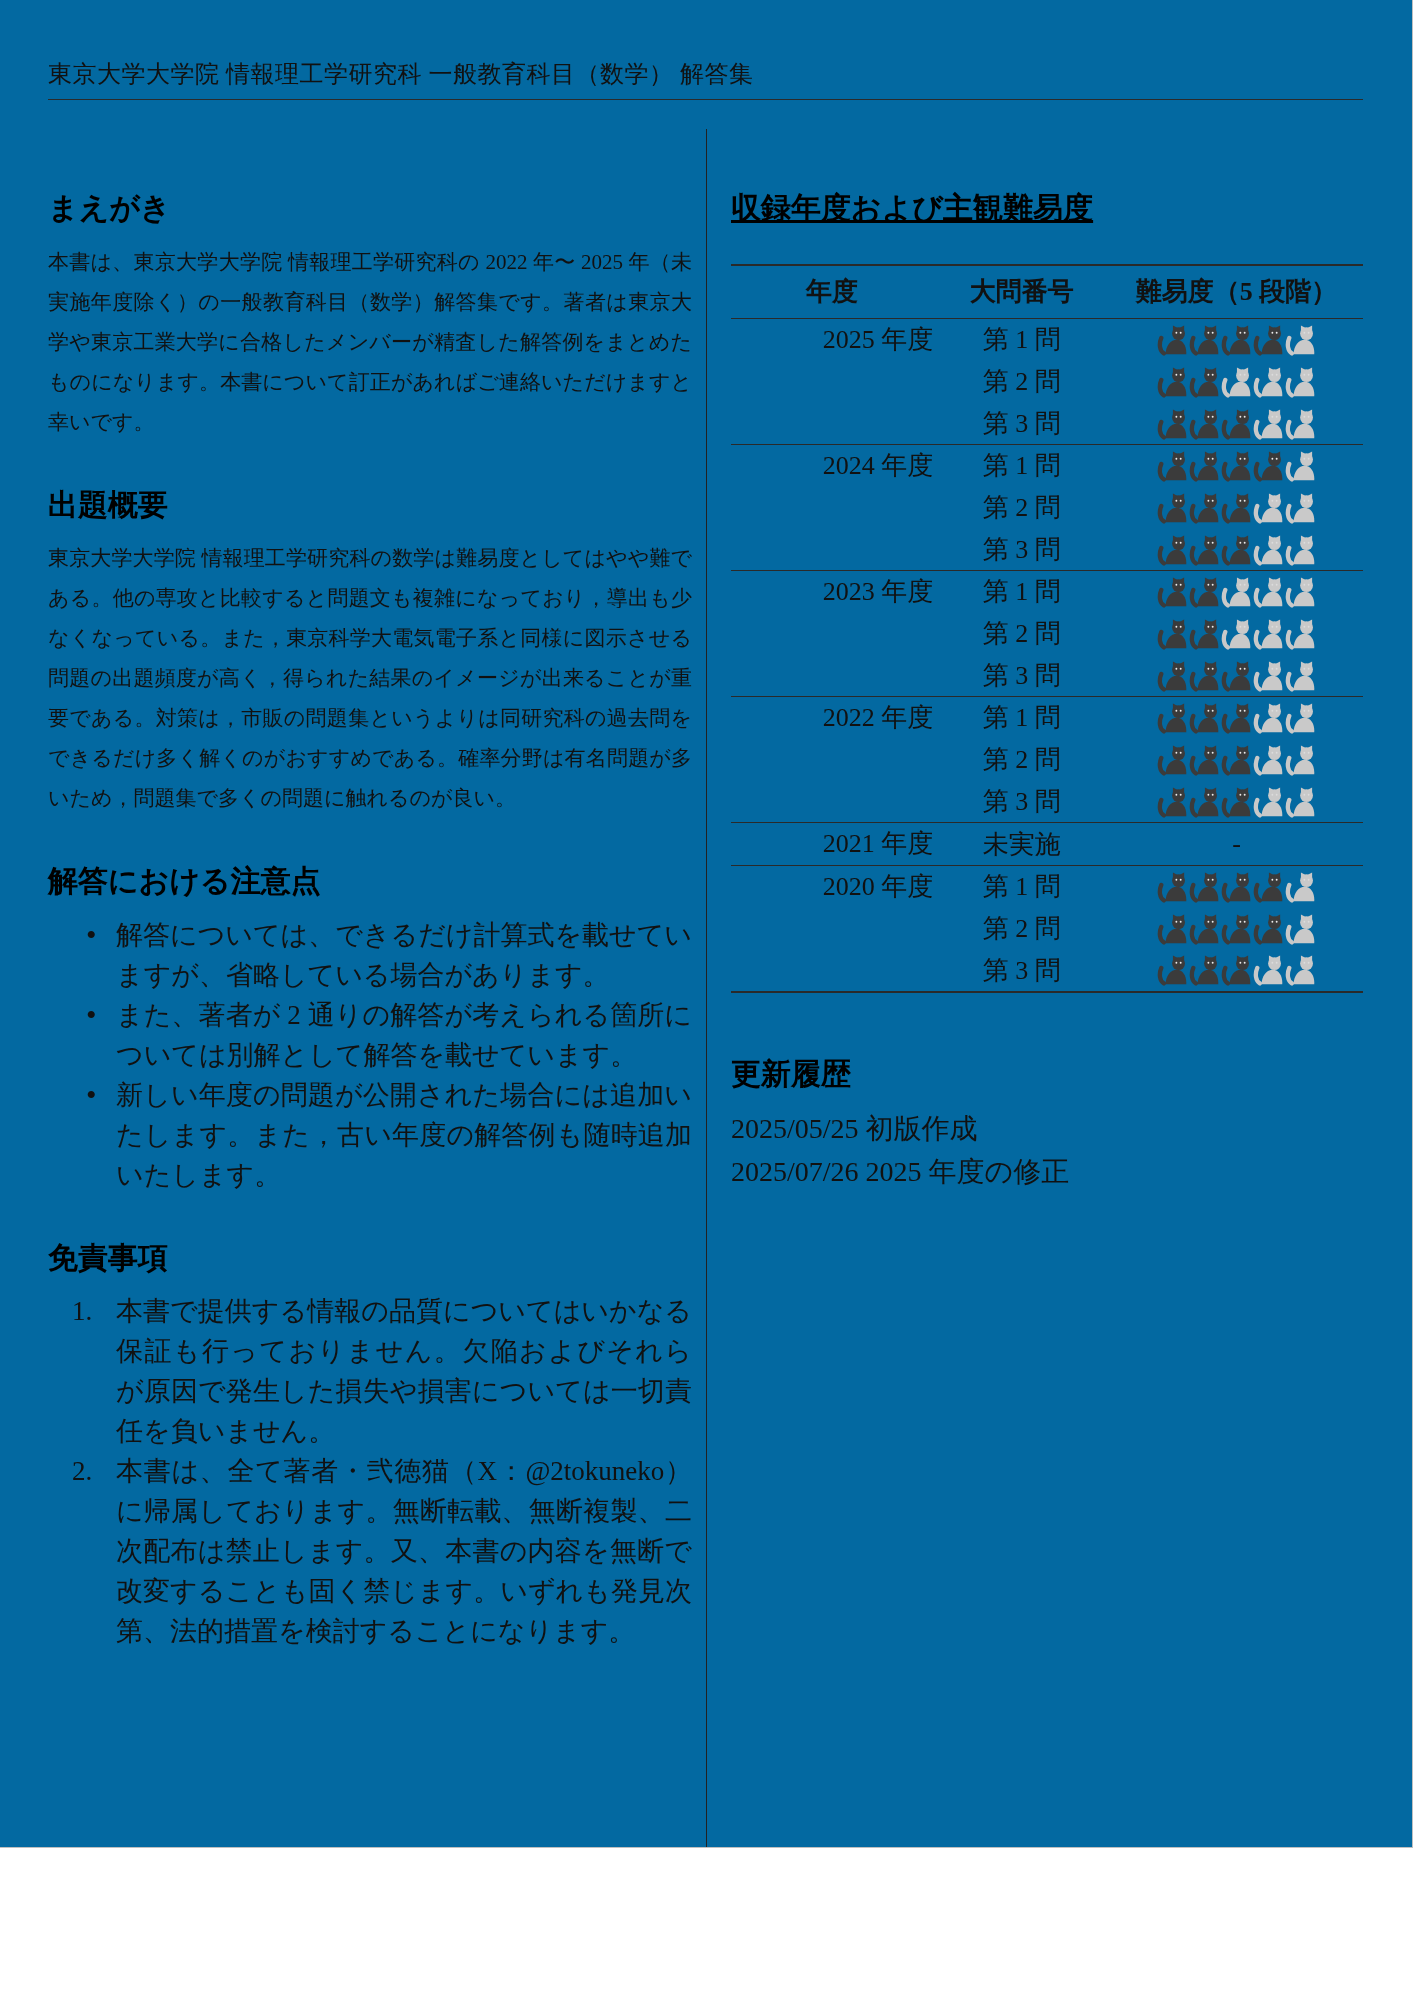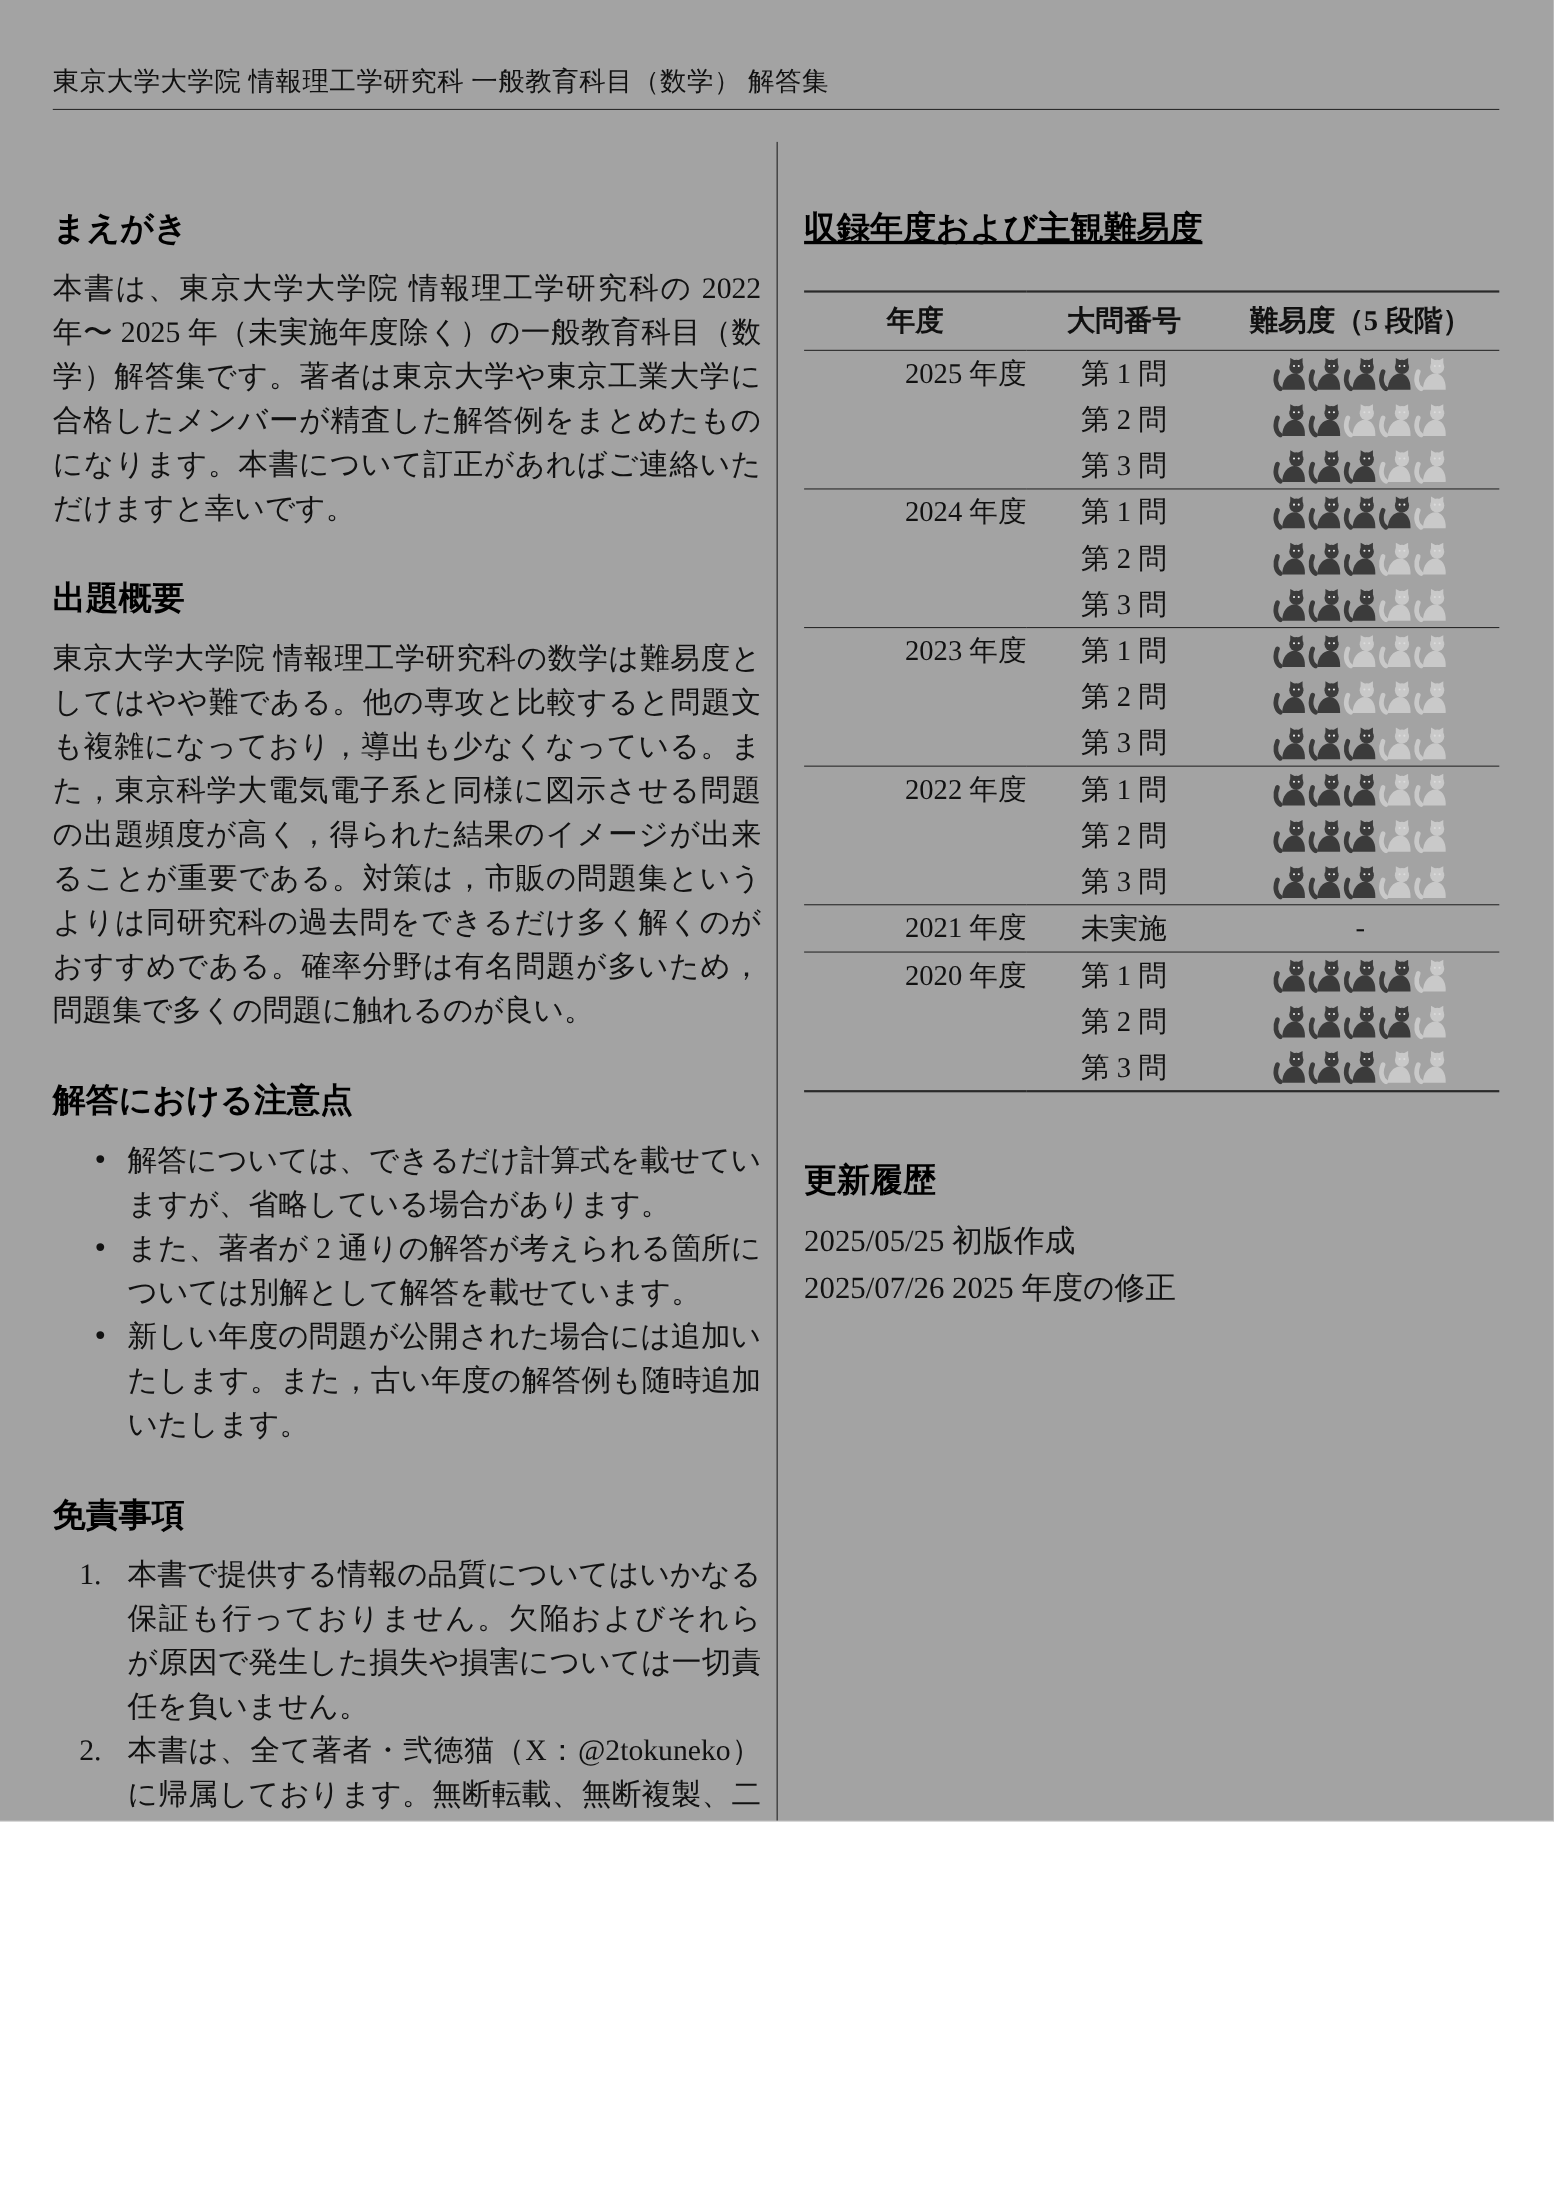--- a/index.html
+++ b/index.html
@@ -1,22 +1,22 @@
 <!DOCTYPE html>
 <html lang="ja" style="--cat-filled: #3b3b3b; --cat-empty: #c9c9c9;"><head>
 <meta charset="utf-8">
 <style>
   * { box-sizing: border-box; }
   html, body { margin: 0; padding: 0; background: #ffffff; }
 
   .page {
     position: relative;
     width: 1413px;
-    height: 1656px;
-    background: #a3a3a3;
+    height: 1848px;
+    background: #0369a1;
     color: #111;
     font-family: "Liberation Serif", "DejaVu Serif", serif;
     overflow: hidden;
     border-right: 1px solid #bfbfbf;
     border-bottom: 1px solid #bfbfbf;
   }
 
   
   .header { position: absolute; top: 58px; left: 48px; right: 49px; }
   .header-title { font-size: 24px; letter-spacing: 0.5px; white-space: nowrap; }
@@ -30,21 +30,21 @@
 
   .sec-heading {
     font-family: "Liberation Sans", "DejaVu Sans", sans-serif;
     font-size: 30px; font-weight: 700; color: #000;
     line-height: 1.15; margin: 46px 0 16px 0;
   }
   .section:first-child .sec-heading { margin-top: 62px; }
   .col-right .sec-heading.first { margin-top: 62px; text-decoration: underline; }
   .col-right .sec-heading.update { margin-top: 64px; }
 
-  .para { font-size: 27px; line-height: 40px; margin: 0; text-align: justify; }
+  .para { font-size: 21px; line-height: 40px; margin: 0; text-align: justify; }
 
   ul.bullets { list-style: none; margin: 6px 0 0 0; padding: 0 0 0 68px; }
   ul.bullets li { position: relative; font-size: 27px; line-height: 40px; text-align: justify; }
   ul.bullets li::before { content: "•"; position: absolute; left: -30px; top: 0; font-size: 30px; line-height: 40px; }
 
   ol.numbered { list-style: none; counter-reset: item; margin: 6px 0 0 0; padding: 0 0 0 68px; }
   ol.numbered li { counter-increment: item; position: relative; font-size: 27px; line-height: 40px; text-align: justify; }
   ol.numbered li::before { content: counter(item) "."; position: absolute; left: -44px; top: 0; }
 
   

